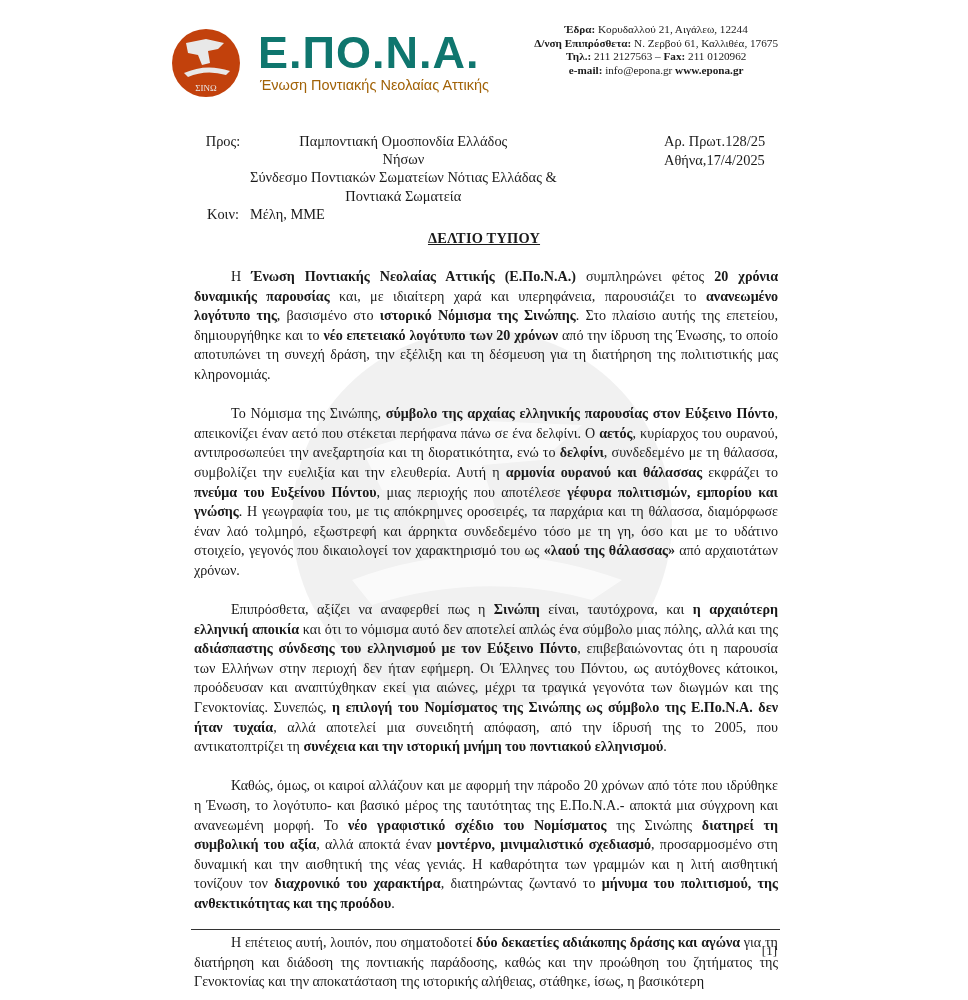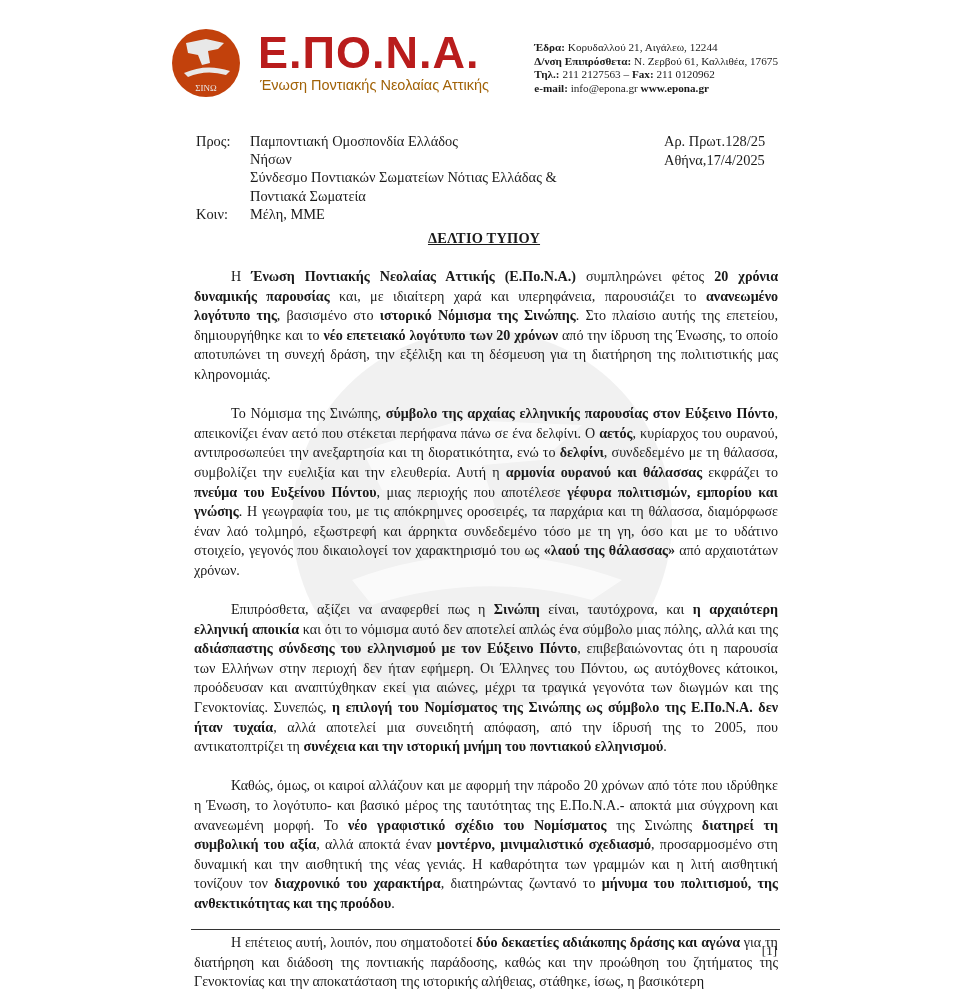--- a/index.html
+++ b/index.html
@@ -3,29 +3,29 @@
 <meta charset="utf-8">
 <style>
   html, body { margin: 0; padding: 0; background: #ffffff; }
   body { width: 968px; height: 1000px; position: relative; overflow: hidden; font-family: "Liberation Serif", serif; color: #1a1a1a; }
   .page { position: absolute; left: 0; top: 0; width: 968px; height: 1000px; background: #fff; }
 
   
   .logo-seal { position: absolute; left: 172px; top: 29px; width: 68px; height: 68px; border-radius: 50%; background: #c2410c; overflow: hidden; }
   .logo-seal svg { display: block; }
   .brand { position: absolute; left: 258px; top: 30px; }
-  .brand-title { font-family: "Liberation Sans", sans-serif; font-size: 45px; font-weight: 700; letter-spacing: 1px; color: #b91c1c; line-height: 46px; }
+  .brand-title { font-family: "Liberation Sans", sans-serif; font-size: 45px; font-weight: 700; letter-spacing: 1px; color: #0f766e; line-height: 46px; }
   .brand-sub { font-family: "Liberation Sans", sans-serif; font-size: 14.5px; color: #a16207; margin-top: 1px; margin-left: 2px; }
 
-  .contact { position: absolute; right: 190px; top: 41px; text-align: left; font-size: 11.2px; line-height: 13.5px; color: #1a1a1a; }
+  .contact { position: absolute; right: 190px; top: 23px; text-align: center; font-size: 11.2px; line-height: 13.5px; color: #1a1a1a; }
   .contact b { font-weight: 700; }
 
   
   .recip { position: absolute; left: 196px; top: 132px; font-size: 14.4px; line-height: 18.2px; }
-  .recip-row { display: flex; }
+  .recip-row { display: flex; text-align: center; }
   .recip-label { width: 54px; }
   .recip-lines div { white-space: nowrap; }
   .ref { position: absolute; left: 664px; top: 132px; font-size: 14.4px; line-height: 19px; }
 
   
   .doc-title { position: absolute; left: 0; width: 968px; top: 230px; text-align: center; font-size: 14.4px; font-weight: 700; text-decoration: underline; letter-spacing: 0.2px; }
 
   
   .body { position: absolute; left: 194px; width: 584px; top: 267px; font-size: 14.1px; line-height: 19.6px; text-align: justify; }
   .body p { margin: 0 0 19.6px 0; text-indent: 37px; }

